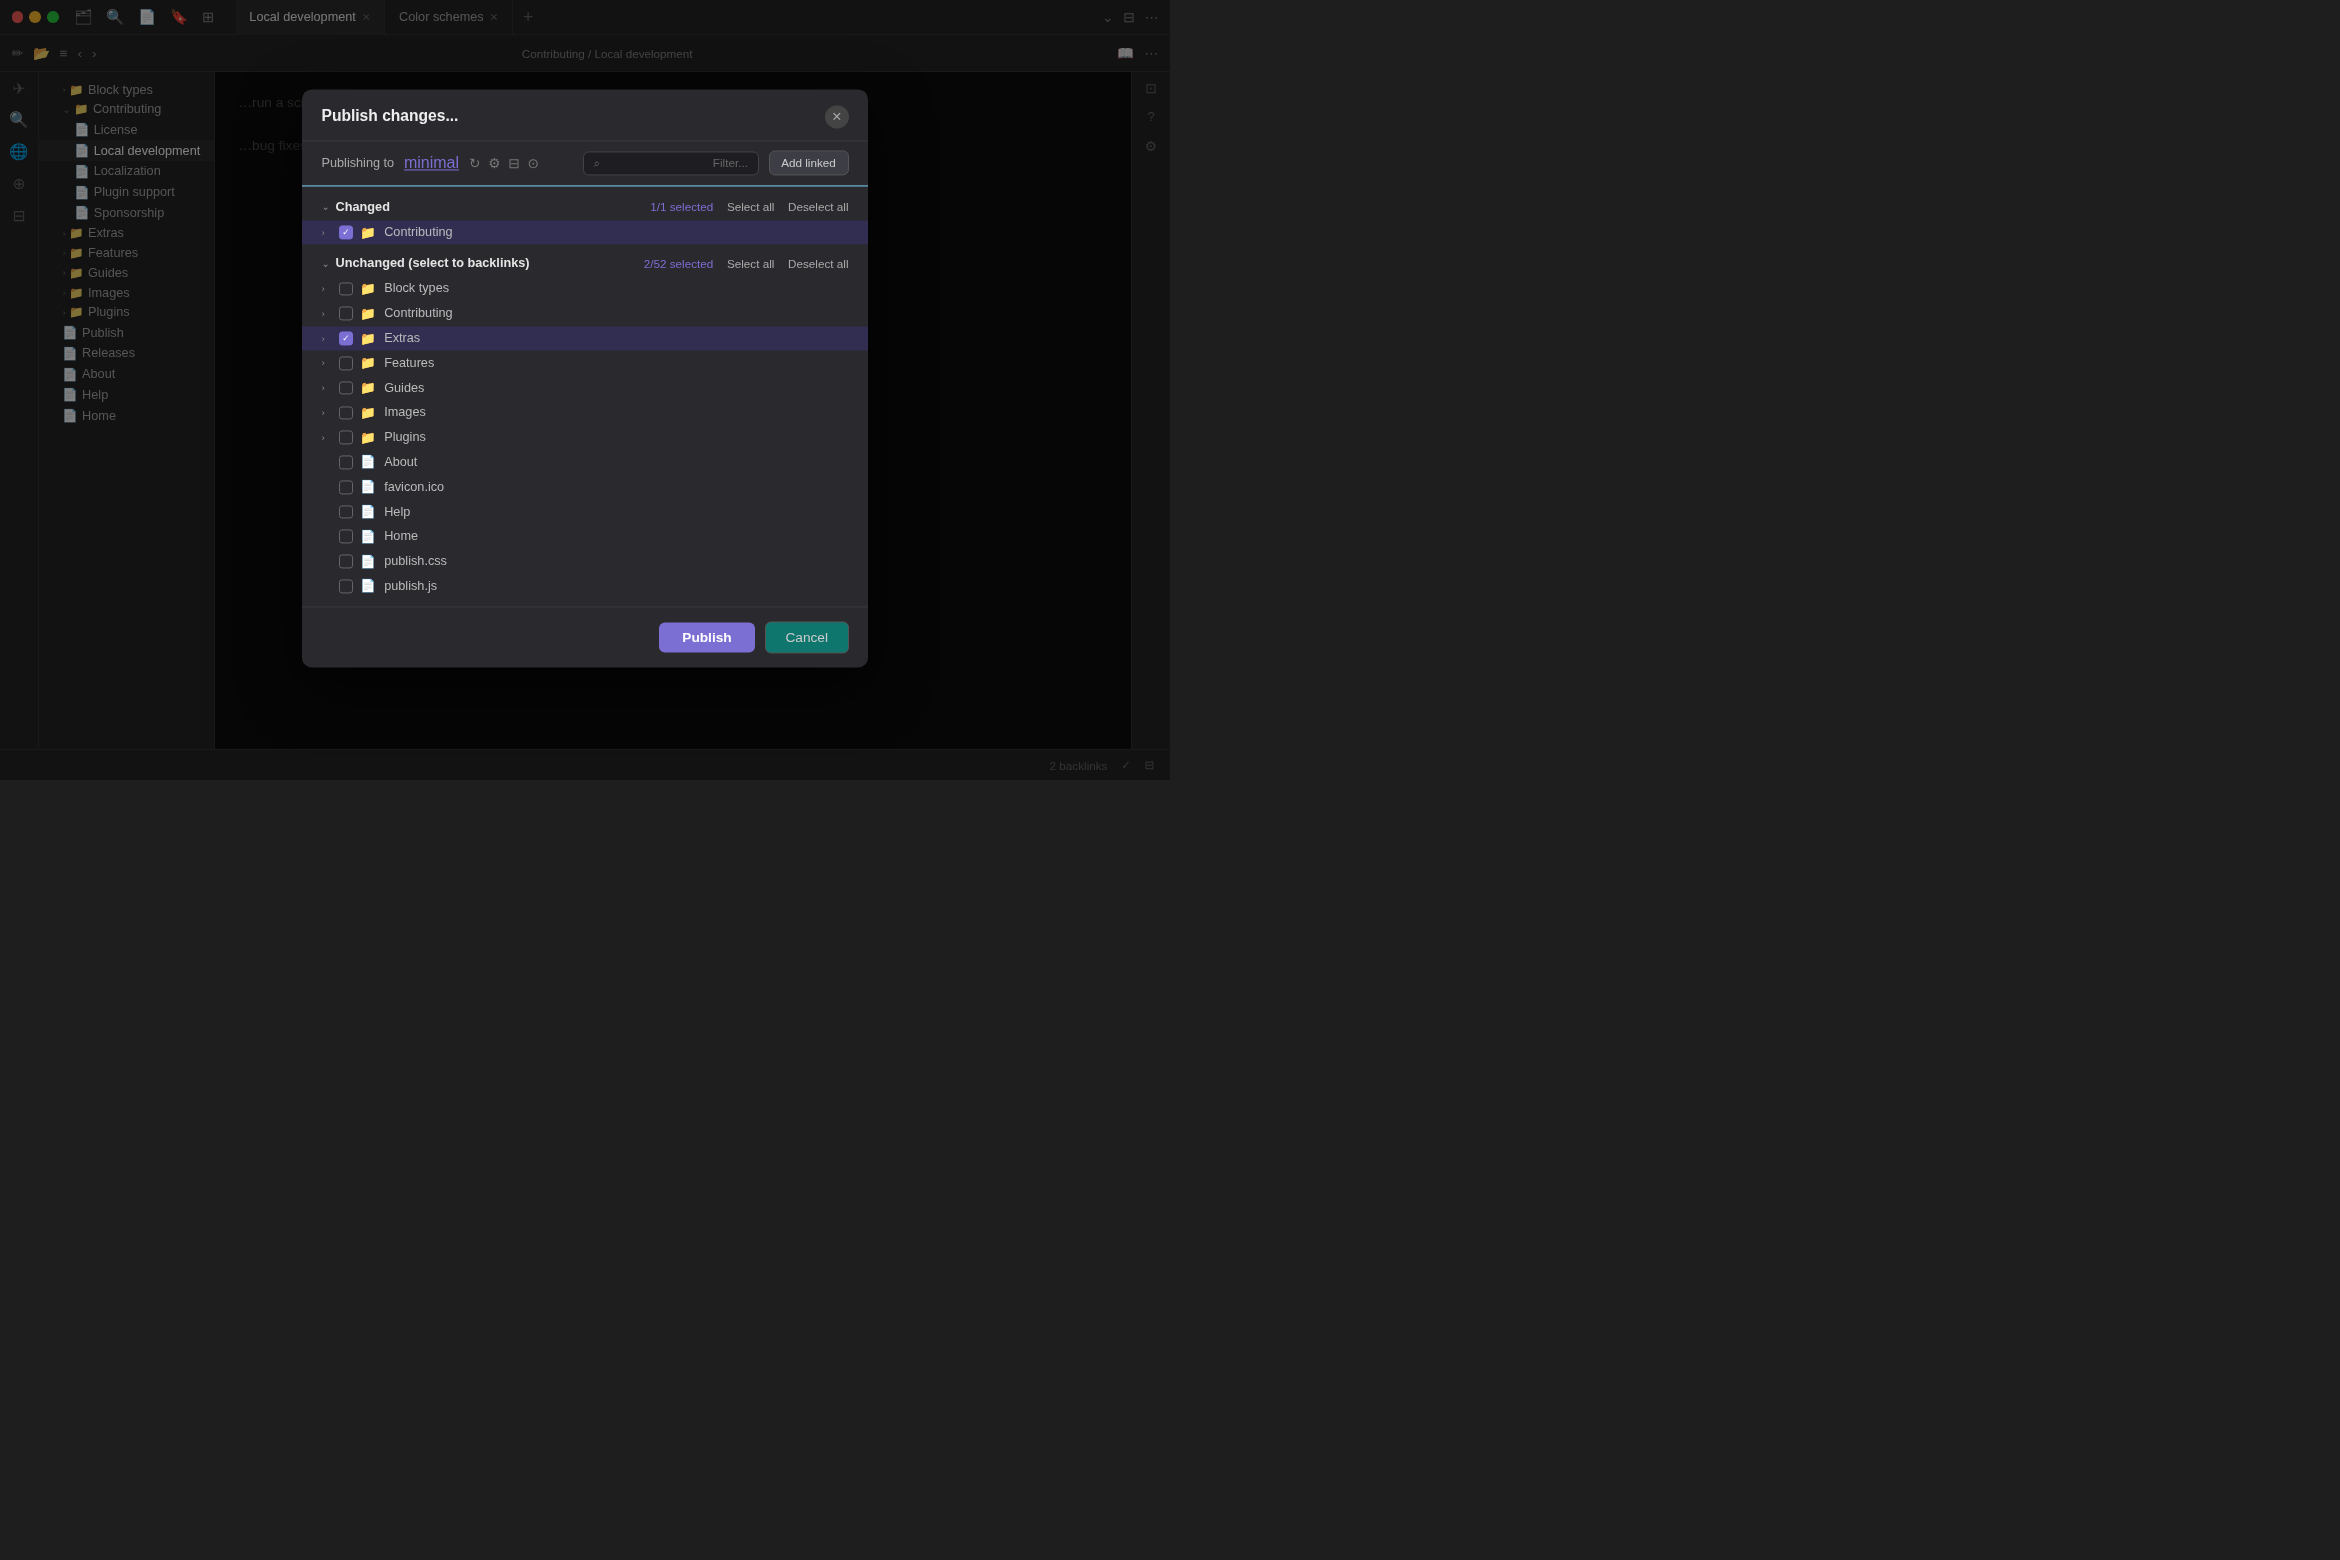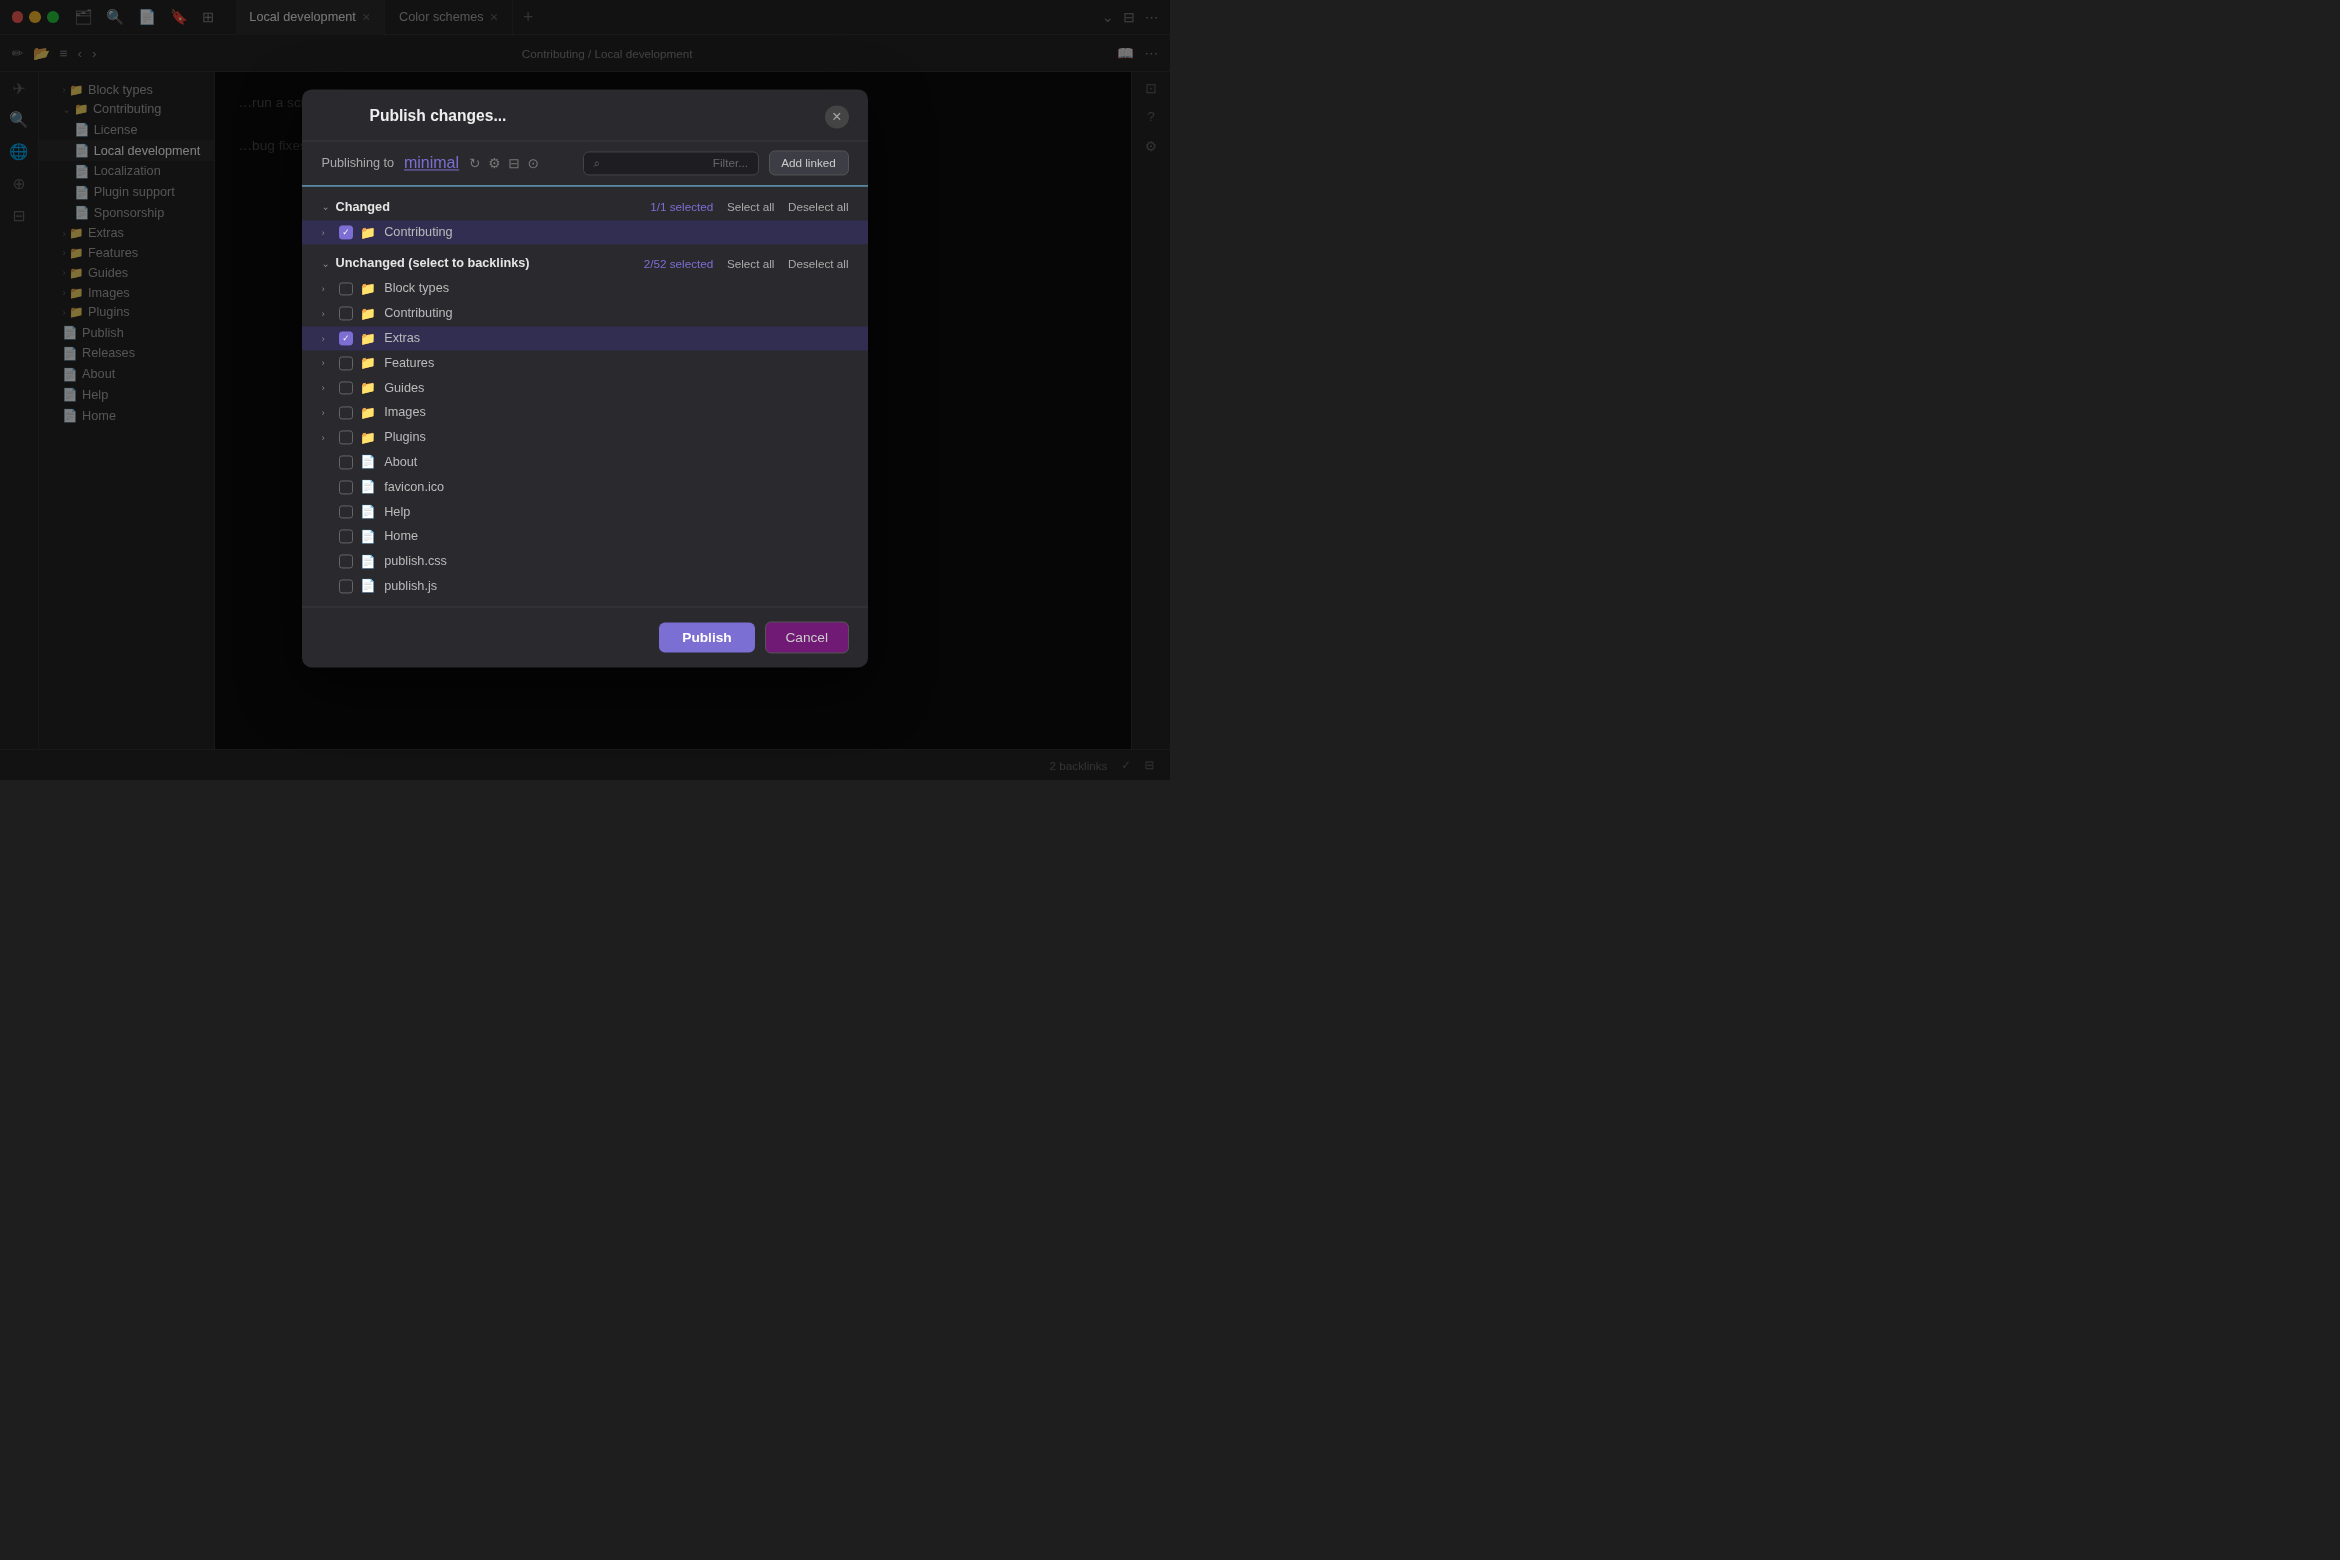--- a/index.html
+++ b/index.html
@@ -229,21 +229,20 @@
       display: flex;
       align-items: center;
       justify-content: space-between;
       padding: 15.6px 19.5px 11.7px;
       border-bottom: 1px solid #3a3a40;
     }
     .dialog-title {
       font-size: 15.6px;
       font-weight: 600;
       color: #eee;
-      margin-left: 48px;
     }
     .dialog-close {
       width: 23.4px;
       height: 23.4px;
       border-radius: 50%;
       background: #444;
       display: flex;
       align-items: center;
       justify-content: center;
       cursor: pointer;
@@ -397,21 +396,21 @@
       background: #7c6fd4;
       color: white;
       border: none;
       border-radius: 5.9px;
       padding: 7.8px 23.4px;
       font-size: 13.7px;
       font-weight: 600;
       cursor: pointer;
     }
     .btn-cancel {
-      background: #701a75;
+      background: #0f766e;
       color: #ccc;
       border: 1px solid #555;
       border-radius: 5.9px;
       padding: 7.8px 19.5px;
       font-size: 13.7px;
       cursor: pointer;
     }
 
     
     .left-icon-panel {

